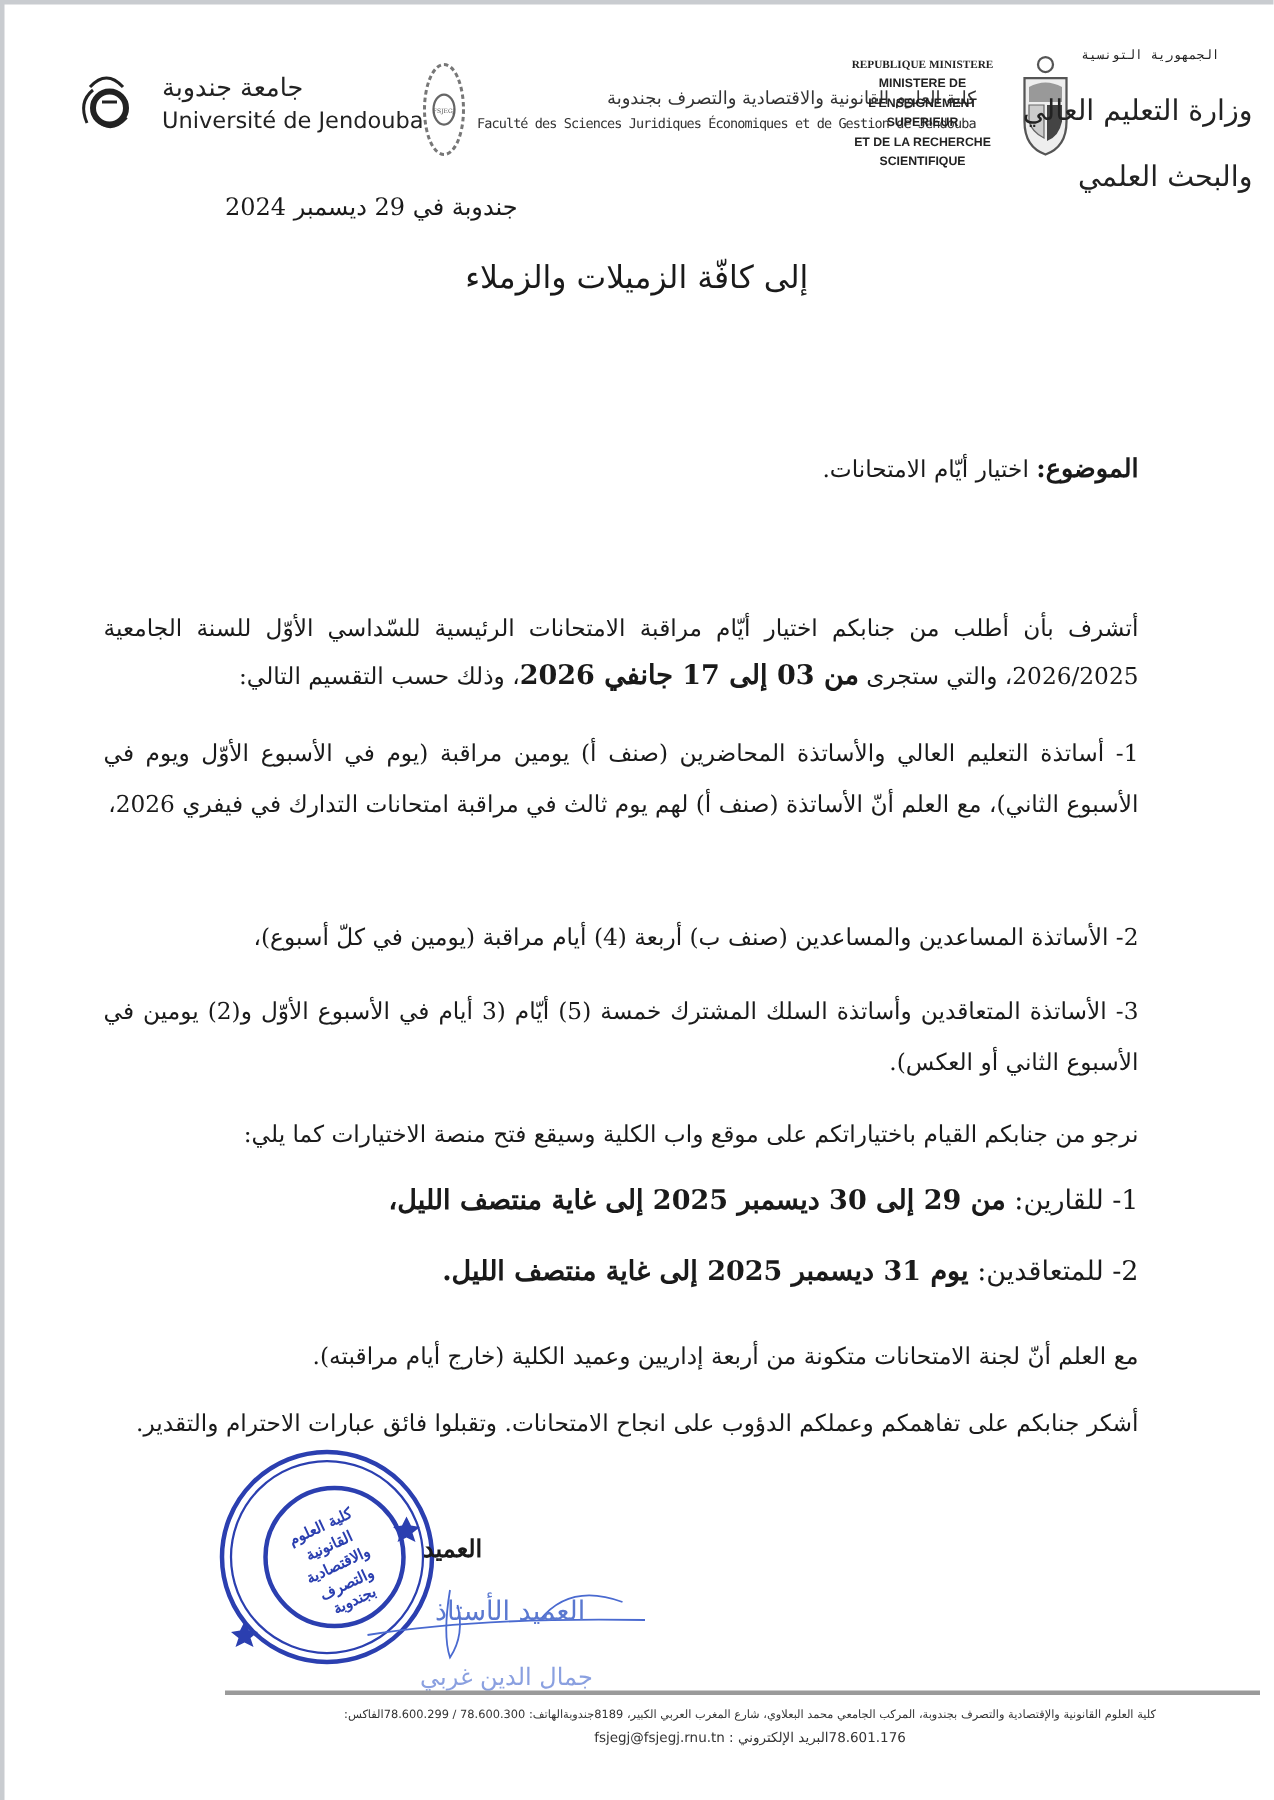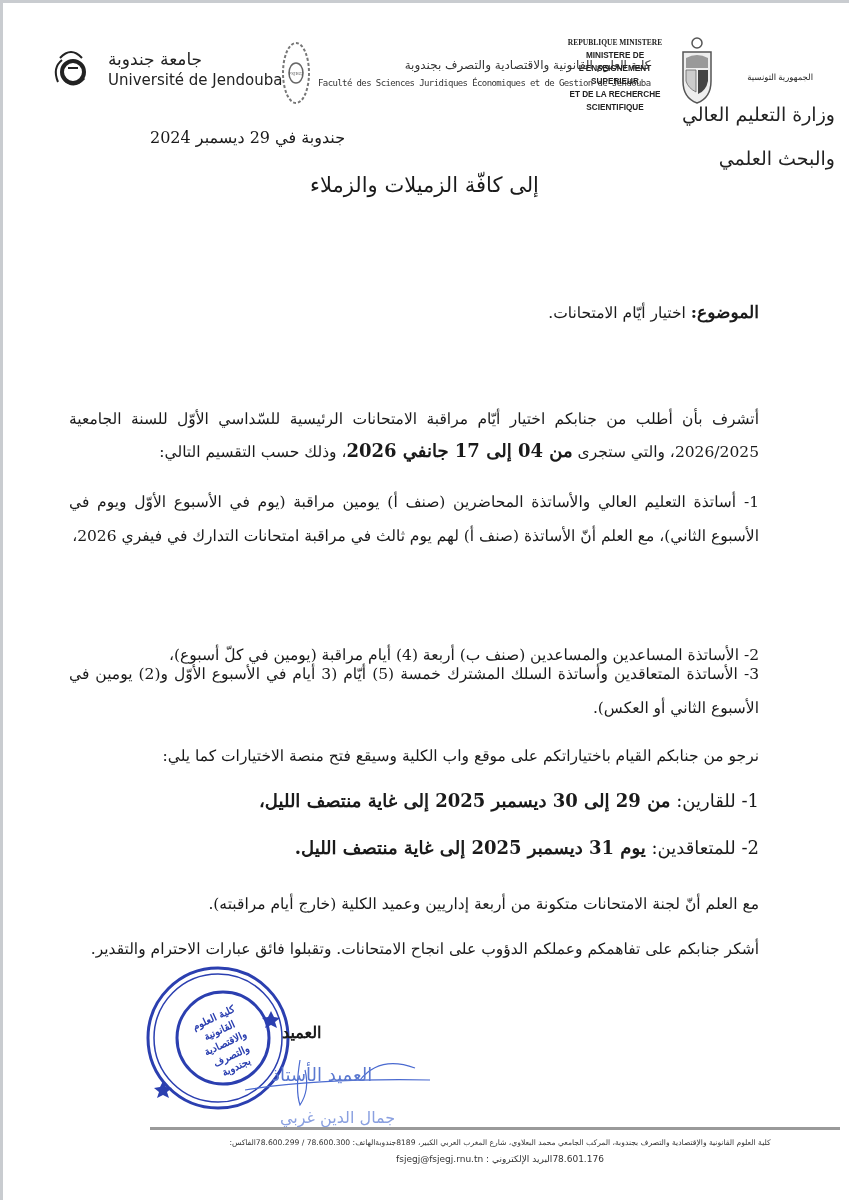--- a/index.html
+++ b/index.html
@@ -24,47 +24,47 @@
   .fac .emblem { width: 32px; height: 70px; }
   .fac .names { margin-left: 6px; }
   .fac .ar { font-family: "DejaVu Sans", sans-serif; font-size: 12px; direction: rtl; color: #333; white-space: nowrap; }
   .fac .fr { font-family: "DejaVu Sans Mono", monospace; font-size: 9px; color: #333; white-space: nowrap; margin-top: 6px; letter-spacing: -0.6px; }
 
   .rep { left: 560px; top: 36px; width: 110px; text-align: center; font-family: "Liberation Sans", sans-serif; font-weight: bold; font-size: 8.2px; line-height: 13px; color: #222; }
   .rep .l1 { font-family: "Liberation Serif", serif; font-size: 7.5px; }
 
   .arms { left: 680px; top: 36px; width: 34px; height: 70px; }
   .min { left: 720px; top: 32px; width: 115px; direction: rtl; text-align: right; color: #222; }
-  .min .small { font-family: Liberation Serif, serif; font-size: 8.5px; line-height: 11px; padding-right: 22px; margin-top: 40px; }
+  .min .small { font-family: Liberation Mono, monospace; font-size: 8.5px; line-height: 11px; padding-right: 22px; }
   .min .big { font-family: "DejaVu Serif", serif; font-weight: normal; font-size: 19px; line-height: 26px; margin-top: 18px; white-space: nowrap; }
 
   
   .date { position: absolute; left: 150px; top: 128px; font-size: 16px; direction: rtl; }
 
   .addressee { position: absolute; left: 0; width: 849px; top: 173px; text-align: center; direction: rtl; font-weight: normal; font-size: 21px; }
 
   .subject { position: absolute; right: 90px; top: 302px; direction: rtl; font-size: 15.5px; }
   .subject .lbl { font-weight: bold; font-size: 17px; }
 
   .body-text { position: absolute; right: 90px; width: 690px; direction: rtl; text-align: justify; font-size: 15.5px; line-height: 32px; }
   .body-text b { font-size: 18px; }
   .p1 { top: 403px; }
   .p2 { top: 485px; line-height: 34px; }
-  .p3 { top: 639px; }
+  .p3 { top: 609px; }
   .p4 { top: 657px; line-height: 34px; }
   .p5 { top: 740px; }
   .p6 { top: 785px; font-weight: bold; font-size: 18px; }
   .p7 { top: 832px; font-weight: bold; font-size: 18px; }
   .p8 { top: 888px; }
   .p9 { top: 932px; line-height: 34px; }
 
   .dean-label { position: absolute; left: 282px; top: 1023px; font-weight: bold; font-size: 16px; direction: rtl; }
 
   .stamp { position: absolute; left: 143px; top: 963px; width: 150px; height: 150px; }
-  .sig-title { position: absolute; left: 272px; top: 1064px; font-family: "DejaVu Sans", sans-serif; color: #5a78d0; font-size: 18px; direction: rtl; letter-spacing: 2px; }
+  .sig-title { position: absolute; left: 290px; top: 1064px; font-family: "DejaVu Sans", sans-serif; color: #5a78d0; font-size: 18px; direction: rtl; letter-spacing: 2px; }
   .sig-name { position: absolute; left: 280px; top: 1108px; font-family: "DejaVu Sans", sans-serif; color: #8aa0e0; font-size: 16px; direction: rtl; letter-spacing: 2px; }
   .sig-stroke { position: absolute; left: 240px; top: 1050px; width: 200px; height: 60px; }
 
   .footer-rule { position: absolute; left: 150px; top: 1127px; width: 690px; height: 3px; background: #9a9a9a; }
   .footer1 { position: absolute; left: 160px; top: 1138px; width: 680px; text-align: center; direction: rtl; font-family: "DejaVu Sans", sans-serif; font-size: 7.6px; color: #333; white-space: nowrap; }
   .footer2 { position: absolute; left: 160px; top: 1154px; width: 680px; text-align: center; direction: rtl; font-family: "DejaVu Sans", sans-serif; font-size: 9px; color: #333; white-space: nowrap; }
 </style>
 </head>
 <body>
 
@@ -122,21 +122,21 @@
 
 <div class="date">جندوبة في 29 ديسمبر 2024</div>
 
 <div class="addressee">إلى كافّة الزميلات والزملاء</div>
 
 <div class="subject">
   <span class="lbl">الموضوع:</span><span> اختيار أيّام الامتحانات.</span>
 </div>
 
 <div class="body-text p1">
-  <span>أتشرف بأن أطلب من جنابكم اختيار أيّام مراقبة الامتحانات الرئيسية للسّداسي الأوّل للسنة الجامعية 2026/2025، والتي ستجرى </span><b>من 04 إلى 17 جانفي 2026</b><span>، وذلك حسب التقسيم التالي:</span>
+  <span>أتشرف بأن أطلب من جنابكم اختيار أيّام مراقبة الامتحانات الرئيسية للسّداسي الأوّل للسنة الجامعية 2026/2025، والتي ستجرى </span><b>من 03 إلى 17 جانفي 2026</b><span>، وذلك حسب التقسيم التالي:</span>
 </div>
 
 <div class="body-text p2">1- أساتذة التعليم العالي والأساتذة المحاضرين (صنف أ) يومين مراقبة (يوم في الأسبوع الأوّل ويوم في الأسبوع الثاني)، مع العلم أنّ الأساتذة (صنف أ) لهم يوم ثالث في مراقبة امتحانات التدارك في فيفري 2026،</div>
 <div class="body-text p3">2- الأساتذة المساعدين والمساعدين  (صنف ب) أربعة (4) أيام مراقبة (يومين في كلّ أسبوع)،</div>
 <div class="body-text p4">3- الأساتذة المتعاقدين وأساتذة السلك المشترك خمسة (5) أيّام (3 أيام في الأسبوع الأوّل و(2) يومين في الأسبوع الثاني أو العكس).</div>
 <div class="body-text p5">نرجو من جنابكم القيام باختياراتكم على موقع واب الكلية وسيقع فتح منصة الاختيارات كما يلي:</div>
 
 <div class="body-text p6">
   <span style="font-weight:normal">1- للقارين: </span><span>من 29 إلى 30 ديسمبر 2025 إلى غاية منتصف الليل،</span>
 </div>

